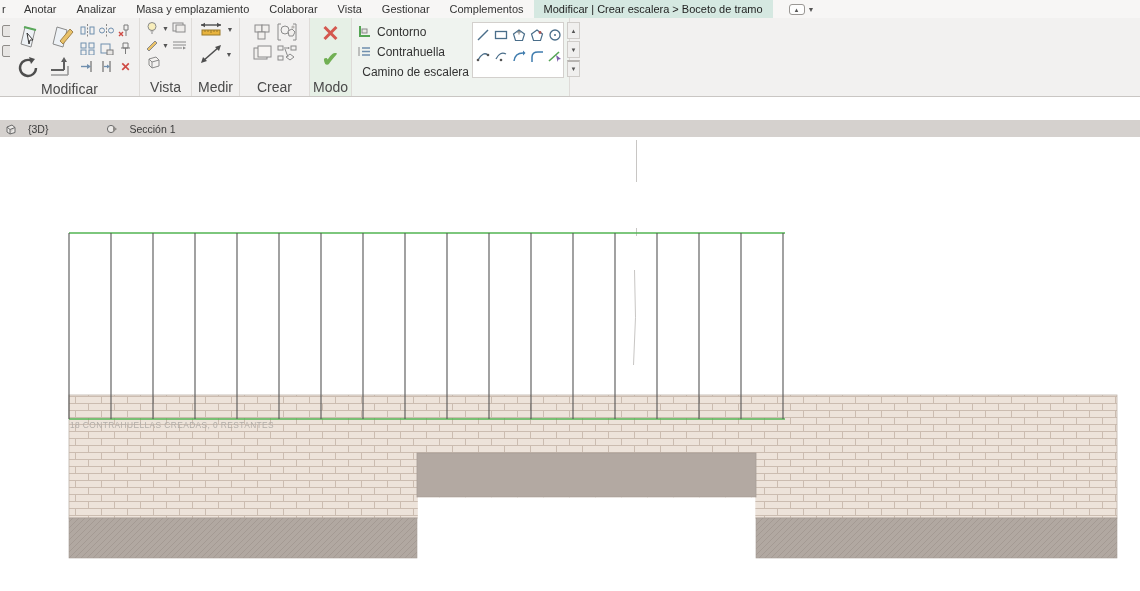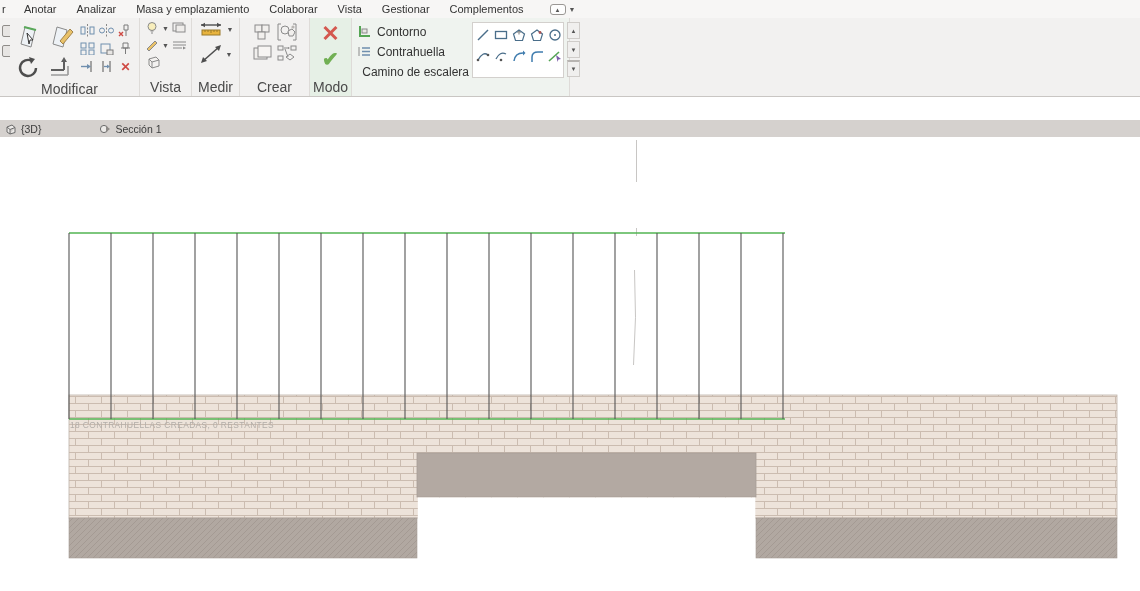--- a/index.html
+++ b/index.html
@@ -51,41 +51,42 @@
                gap:4px 1px; padding:3px 1px; margin-top:1px; }
   .draw-scroll { width:13px; display:flex; flex-direction:column; gap:2px; margin-top:1px; }
   .draw-scroll .sbtn { width:13px; height:17px; border:1px solid #cfccc9; background:#f0efee;
                font-size:6px; color:#555; display:flex; align-items:center; justify-content:center; }
   .draw-scroll .sbtn.expand { border-top:2px solid #b7b4b1; }
 
   
   .optionsbar { position:absolute; left:0; top:98px; width:1140px; height:22px; background:#ffffff; }
   .viewtabs { position:absolute; left:0; top:120px; width:1140px; height:17px; background:#d5d1ce;
               display:flex; align-items:center; font-size:10.5px; color:#3c3c3c; }
-  .viewtab { display:flex; align-items:center; gap:4px; padding:0 14px 0 4px; height:17px; }
+  .viewtab { display:flex; align-items:center; gap:11px; padding:0 14px 0 4px; height:17px; }
   .viewtab + .viewtab { margin-left:40px; }
 
   
   .canvas { position:absolute; left:4px; top:137px; width:1140px; height:577px; background:#fff; }
   svg text.status { font-size:8.4px; fill:#b2ada8; letter-spacing:0.4px; }
 </style>
 </head>
 <body>
 
 <div class="app">
 
   <div class="tabbar">
     <div class="tab clipped">r</div>
     <div class="tab">Anotar</div>
     <div class="tab">Analizar</div>
     <div class="tab">Masa y emplazamiento</div>
     <div class="tab">Colaborar</div>
     <div class="tab">Vista</div>
     <div class="tab">Gestionar</div>
     <div class="tab">Complementos</div>
+    <div class="tab active">Modificar | Crear escalera &gt; Boceto de tramo</div>
     <div class="ribbon-collapse">
       <span class="pill">▴</span>
       <span class="caret">▼</span>
     </div>
   </div>
 
   <div class="ribbon">
 
     <div class="panel" style="width:140px">
       <div class="panel-body">

